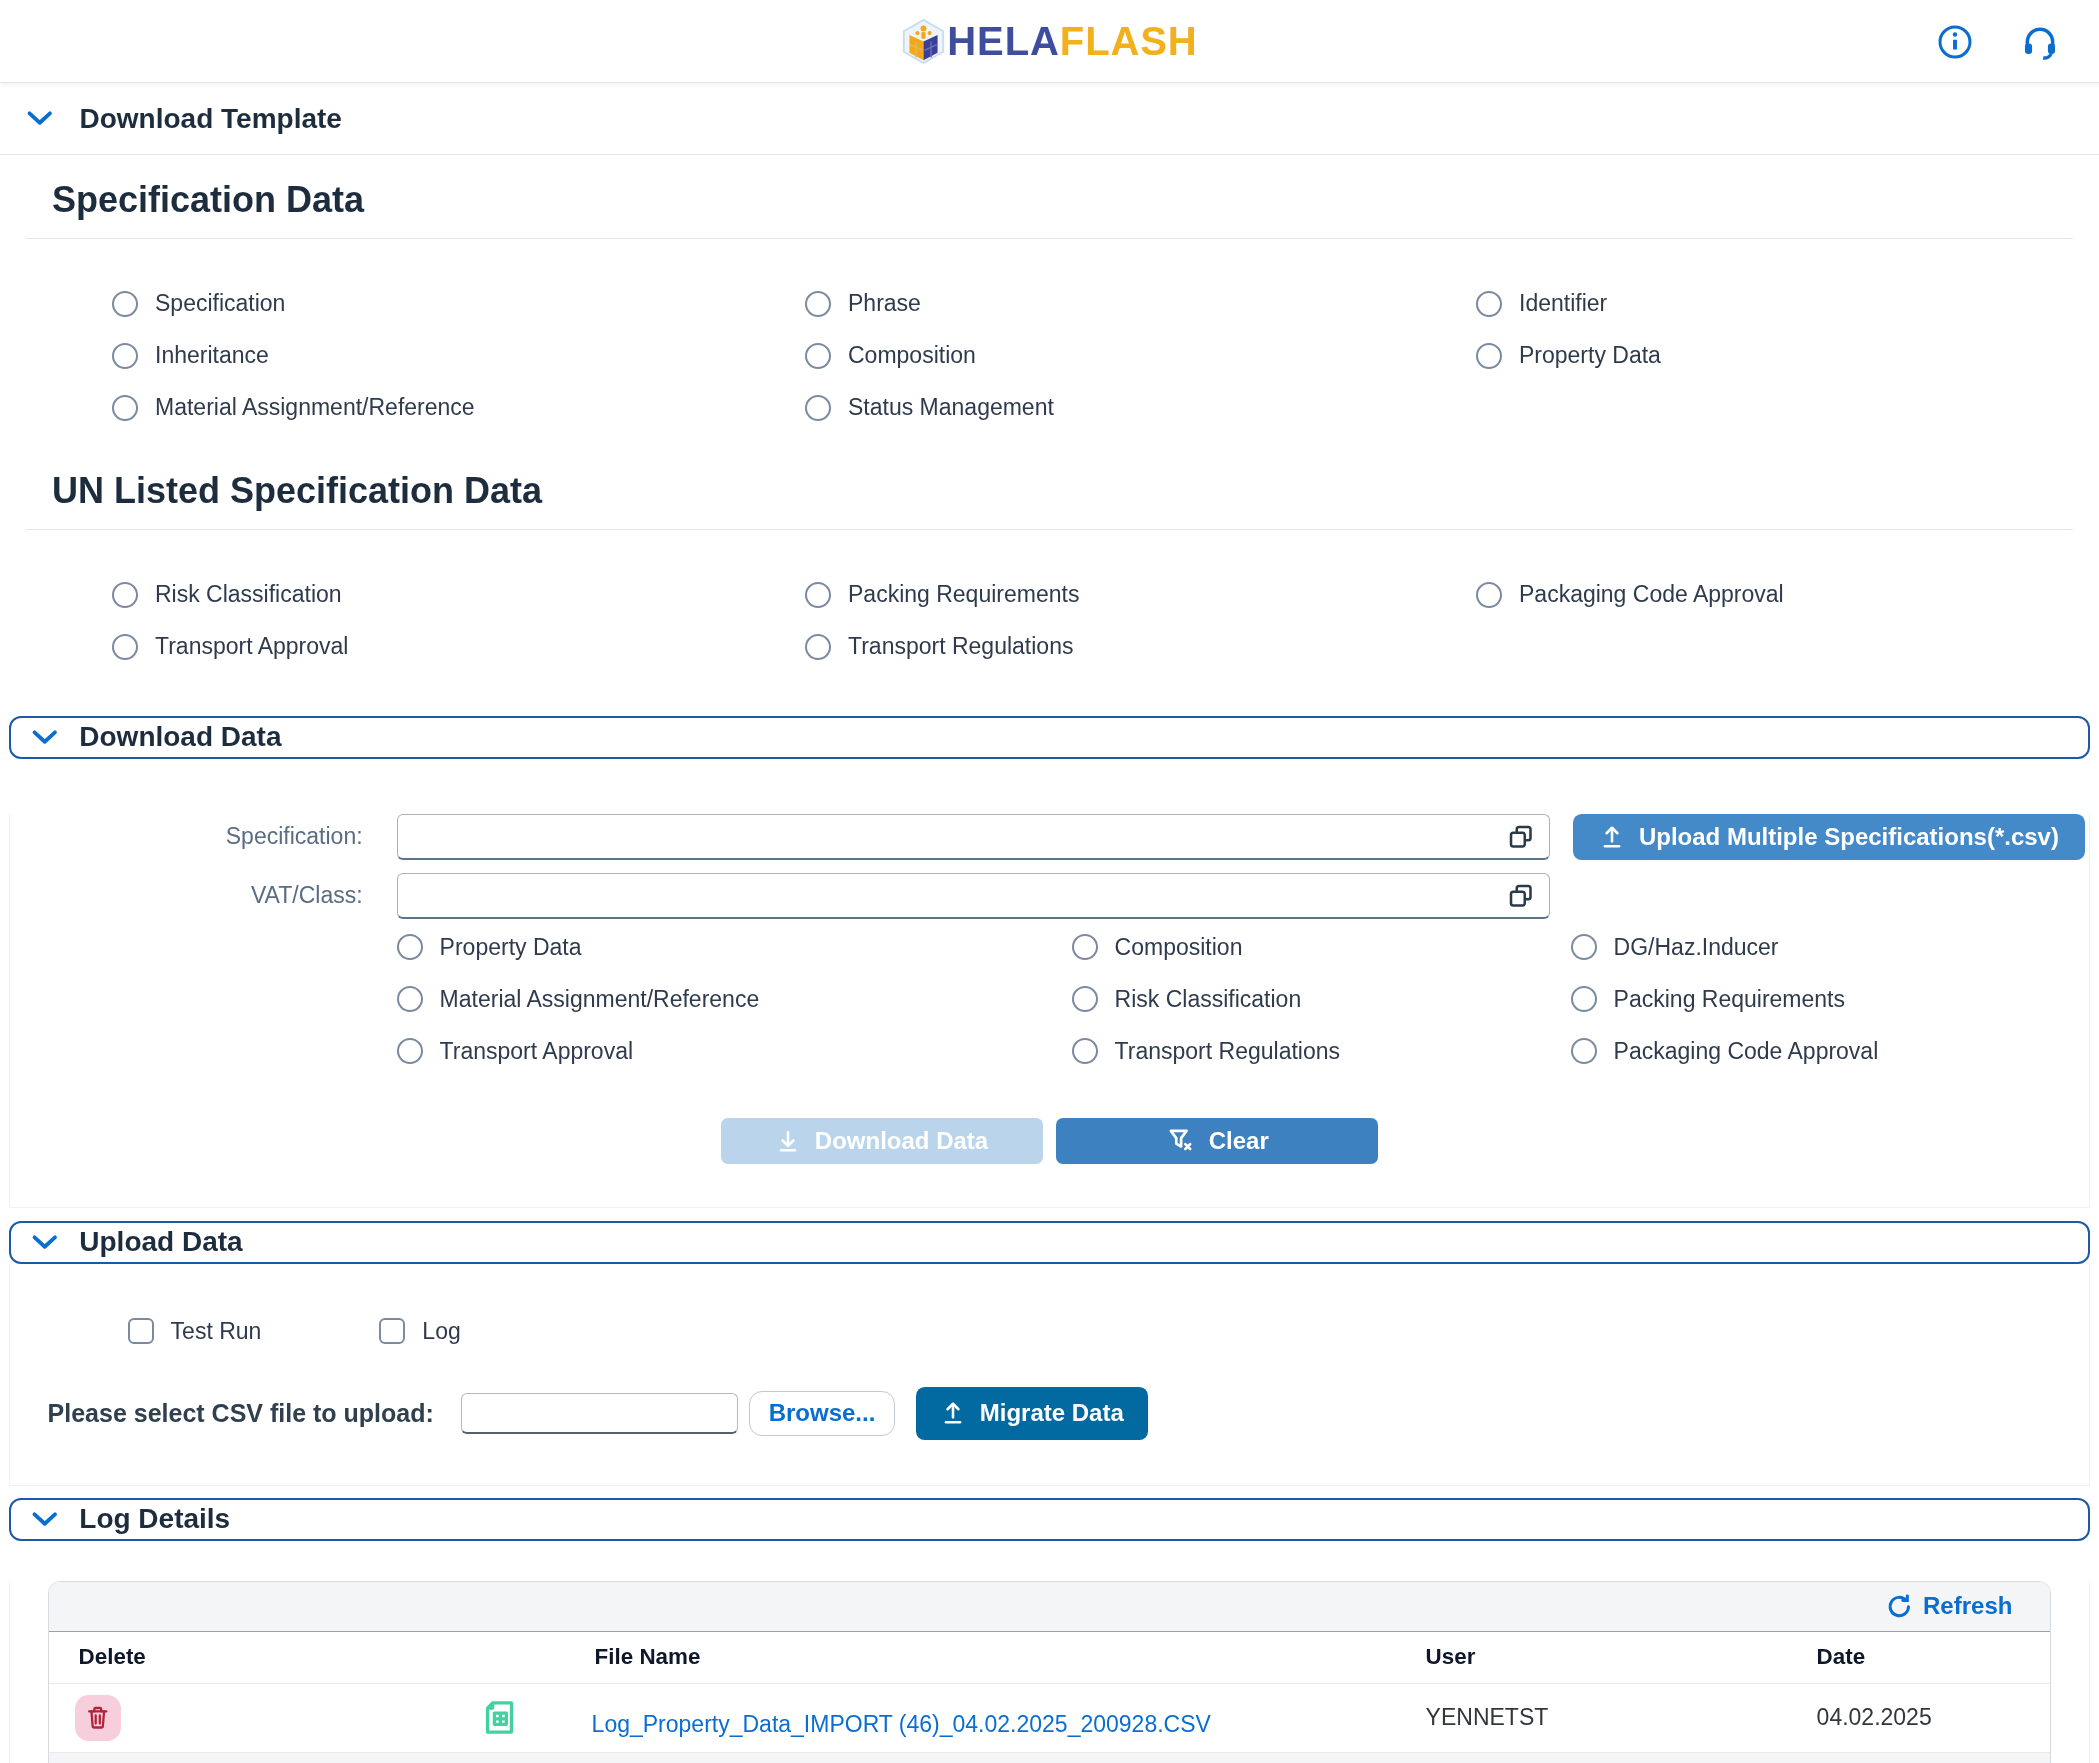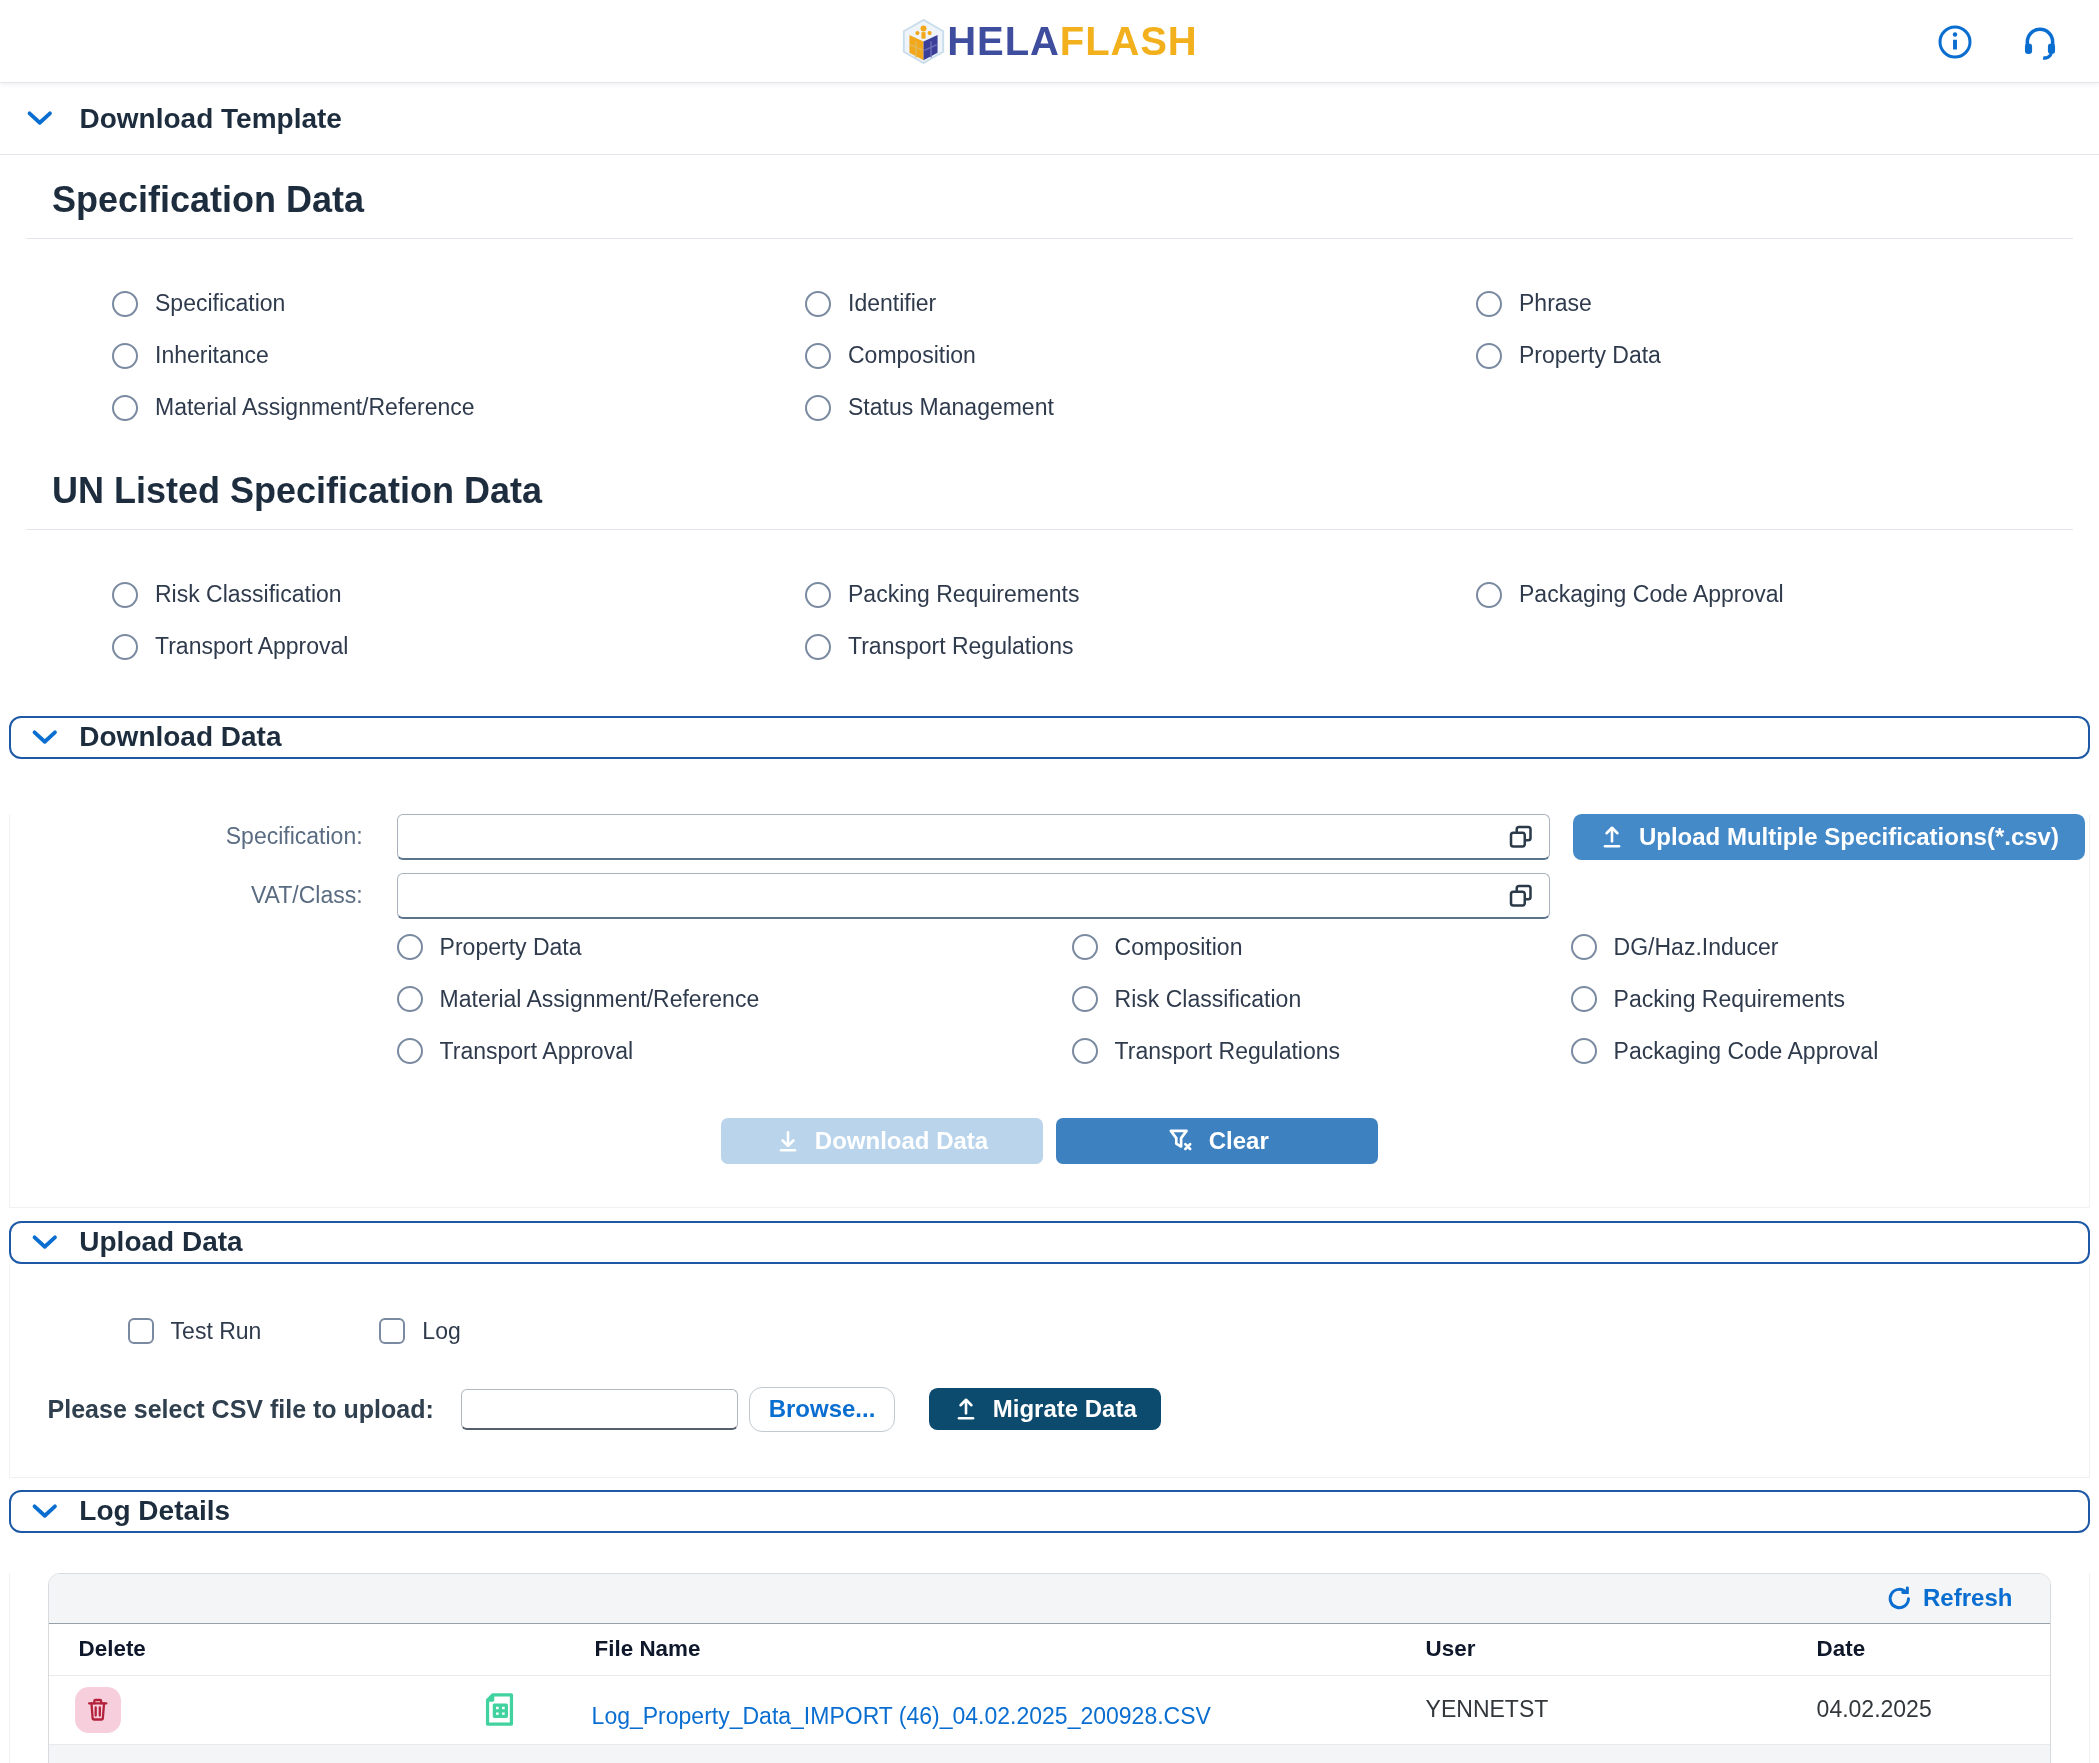--- a/index.html
+++ b/index.html
@@ -78,21 +78,21 @@
   .checkbox { width:26px; height:26px; border:2.6px solid #7a8aa0; border-radius:6px; background:#fff; cursor:pointer; }
   .cb-label { font-size:23px; color:#2f3b4d; }
   .file-row { display:flex; align-items:center; padding:41px 0 45px 38px; }
   .file-label { font-size:25px; font-weight:bold; color:#30404f; margin-right:27.5px; }
   .file-input { width:277px; height:41px; border:1.7px solid #b0b8c0; border-bottom:2.6px solid #55606c;
     border-radius:6px; font-size:22.4px; padding:0 12px; outline:none; margin-right:10.3px;
     font-family:"Liberation Sans",sans-serif; }
   .browse-btn { height:45px; padding:0 19px; border:1.7px solid #c2c9d0; border-radius:13px;
     background:#fff; color:#0a6ed1; font-size:24px; font-weight:bold; cursor:pointer;
     font-family:"Liberation Sans",sans-serif; margin-right:20.6px; }
-  .migrate-btn { height:42px; padding:0 24px; background:#0c4a6e;margin-left:13px; }
+  .migrate-btn { height:53px; padding:0 24px; background:#0369a1; }
   
   .table-wrap { margin:40px 38px 0; border:0.9px solid #d8dbde; border-radius:12px 12px 0 0; overflow:hidden; background:#fff; }
   .table-toolbar { height:50px; background:#f4f5f6; border-bottom:1.7px solid #98a1ab;
     display:flex; align-items:center; justify-content:flex-end; padding-right:38px; }
   .refresh-btn { display:flex; align-items:center; gap:10.3px; color:#0a6ed1;
     font-size:24px; font-weight:bold; cursor:pointer; }
   .tgrid { display:grid; grid-template-columns:383px 994px 391px 1fr; align-items:center; }
   .thead { height:52px; border-bottom:1.7px solid #e8eaec; font-size:22.4px; font-weight:bold; color:#0f172a; }
   .th-delete { padding-left:30px; }
   .th-file { padding-left:163px; }
@@ -157,25 +157,25 @@
   <h2 class="h2">Specification Data</h2>
   <div class="rule"></div>
 
   <div class="rgrid1">
     <div class="radio-item">
         <span class="radio"></span>
         <span class="radio-label">Specification</span>
       </div>
     <div class="radio-item">
         <span class="radio"></span>
+        <span class="radio-label">Phrase</span>
+      </div>
+    <div class="radio-item">
+        <span class="radio"></span>
         <span class="radio-label">Identifier</span>
-      </div>
-    <div class="radio-item">
-        <span class="radio"></span>
-        <span class="radio-label">Phrase</span>
       </div>
     <div class="radio-item">
         <span class="radio"></span>
         <span class="radio-label">Inheritance</span>
       </div>
     <div class="radio-item">
         <span class="radio"></span>
         <span class="radio-label">Composition</span>
       </div>
     <div class="radio-item">

